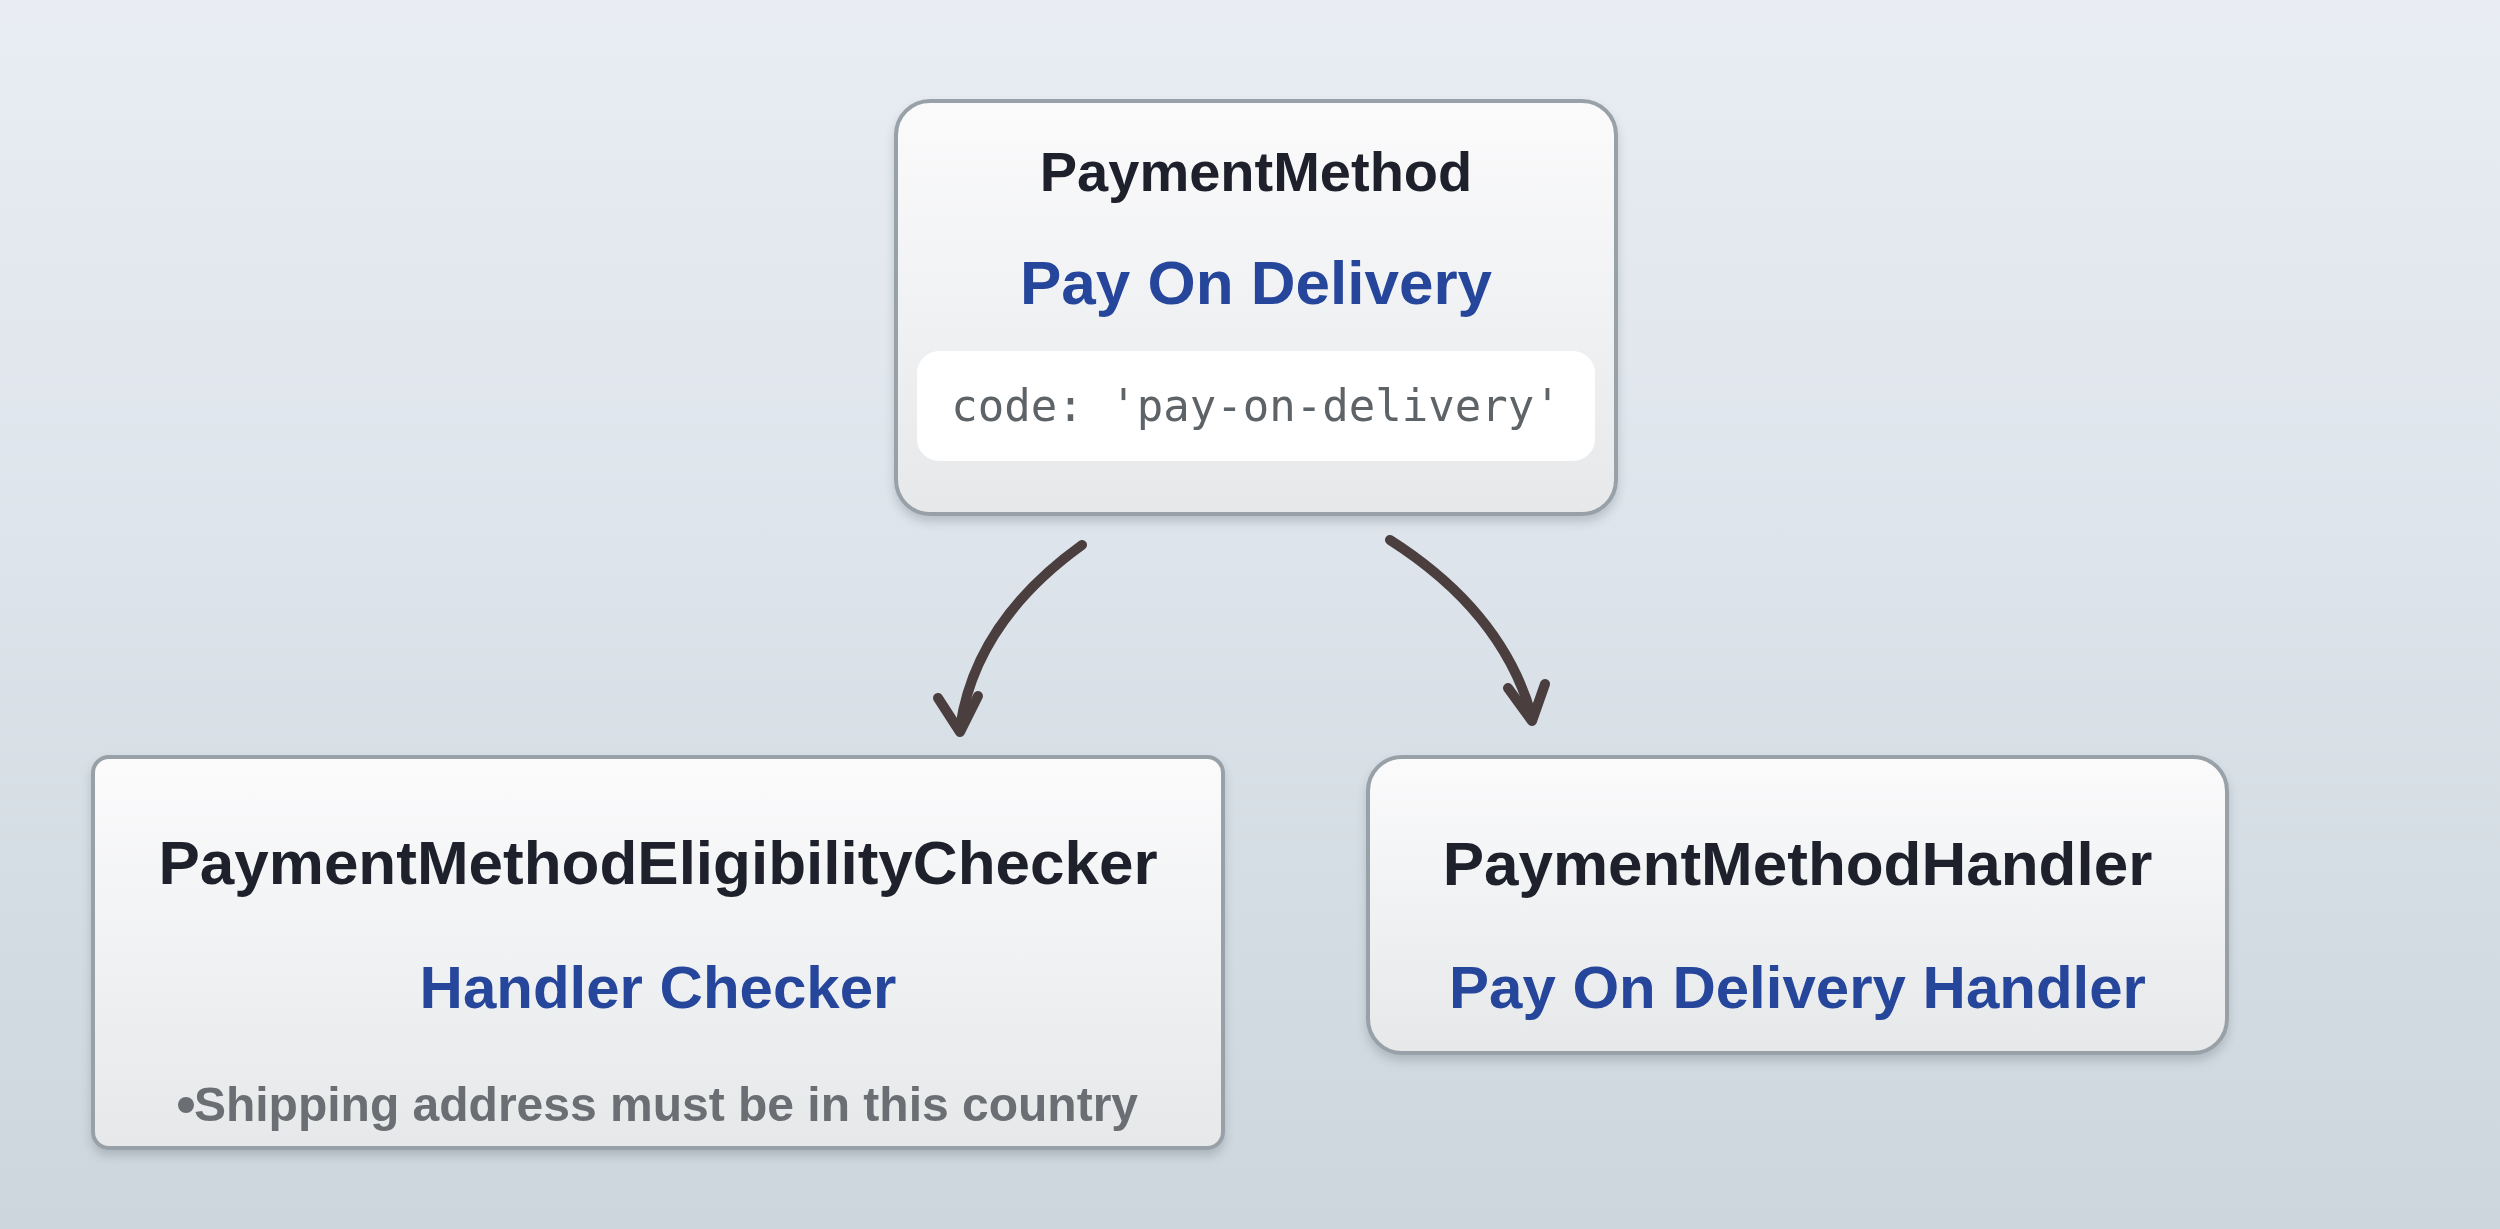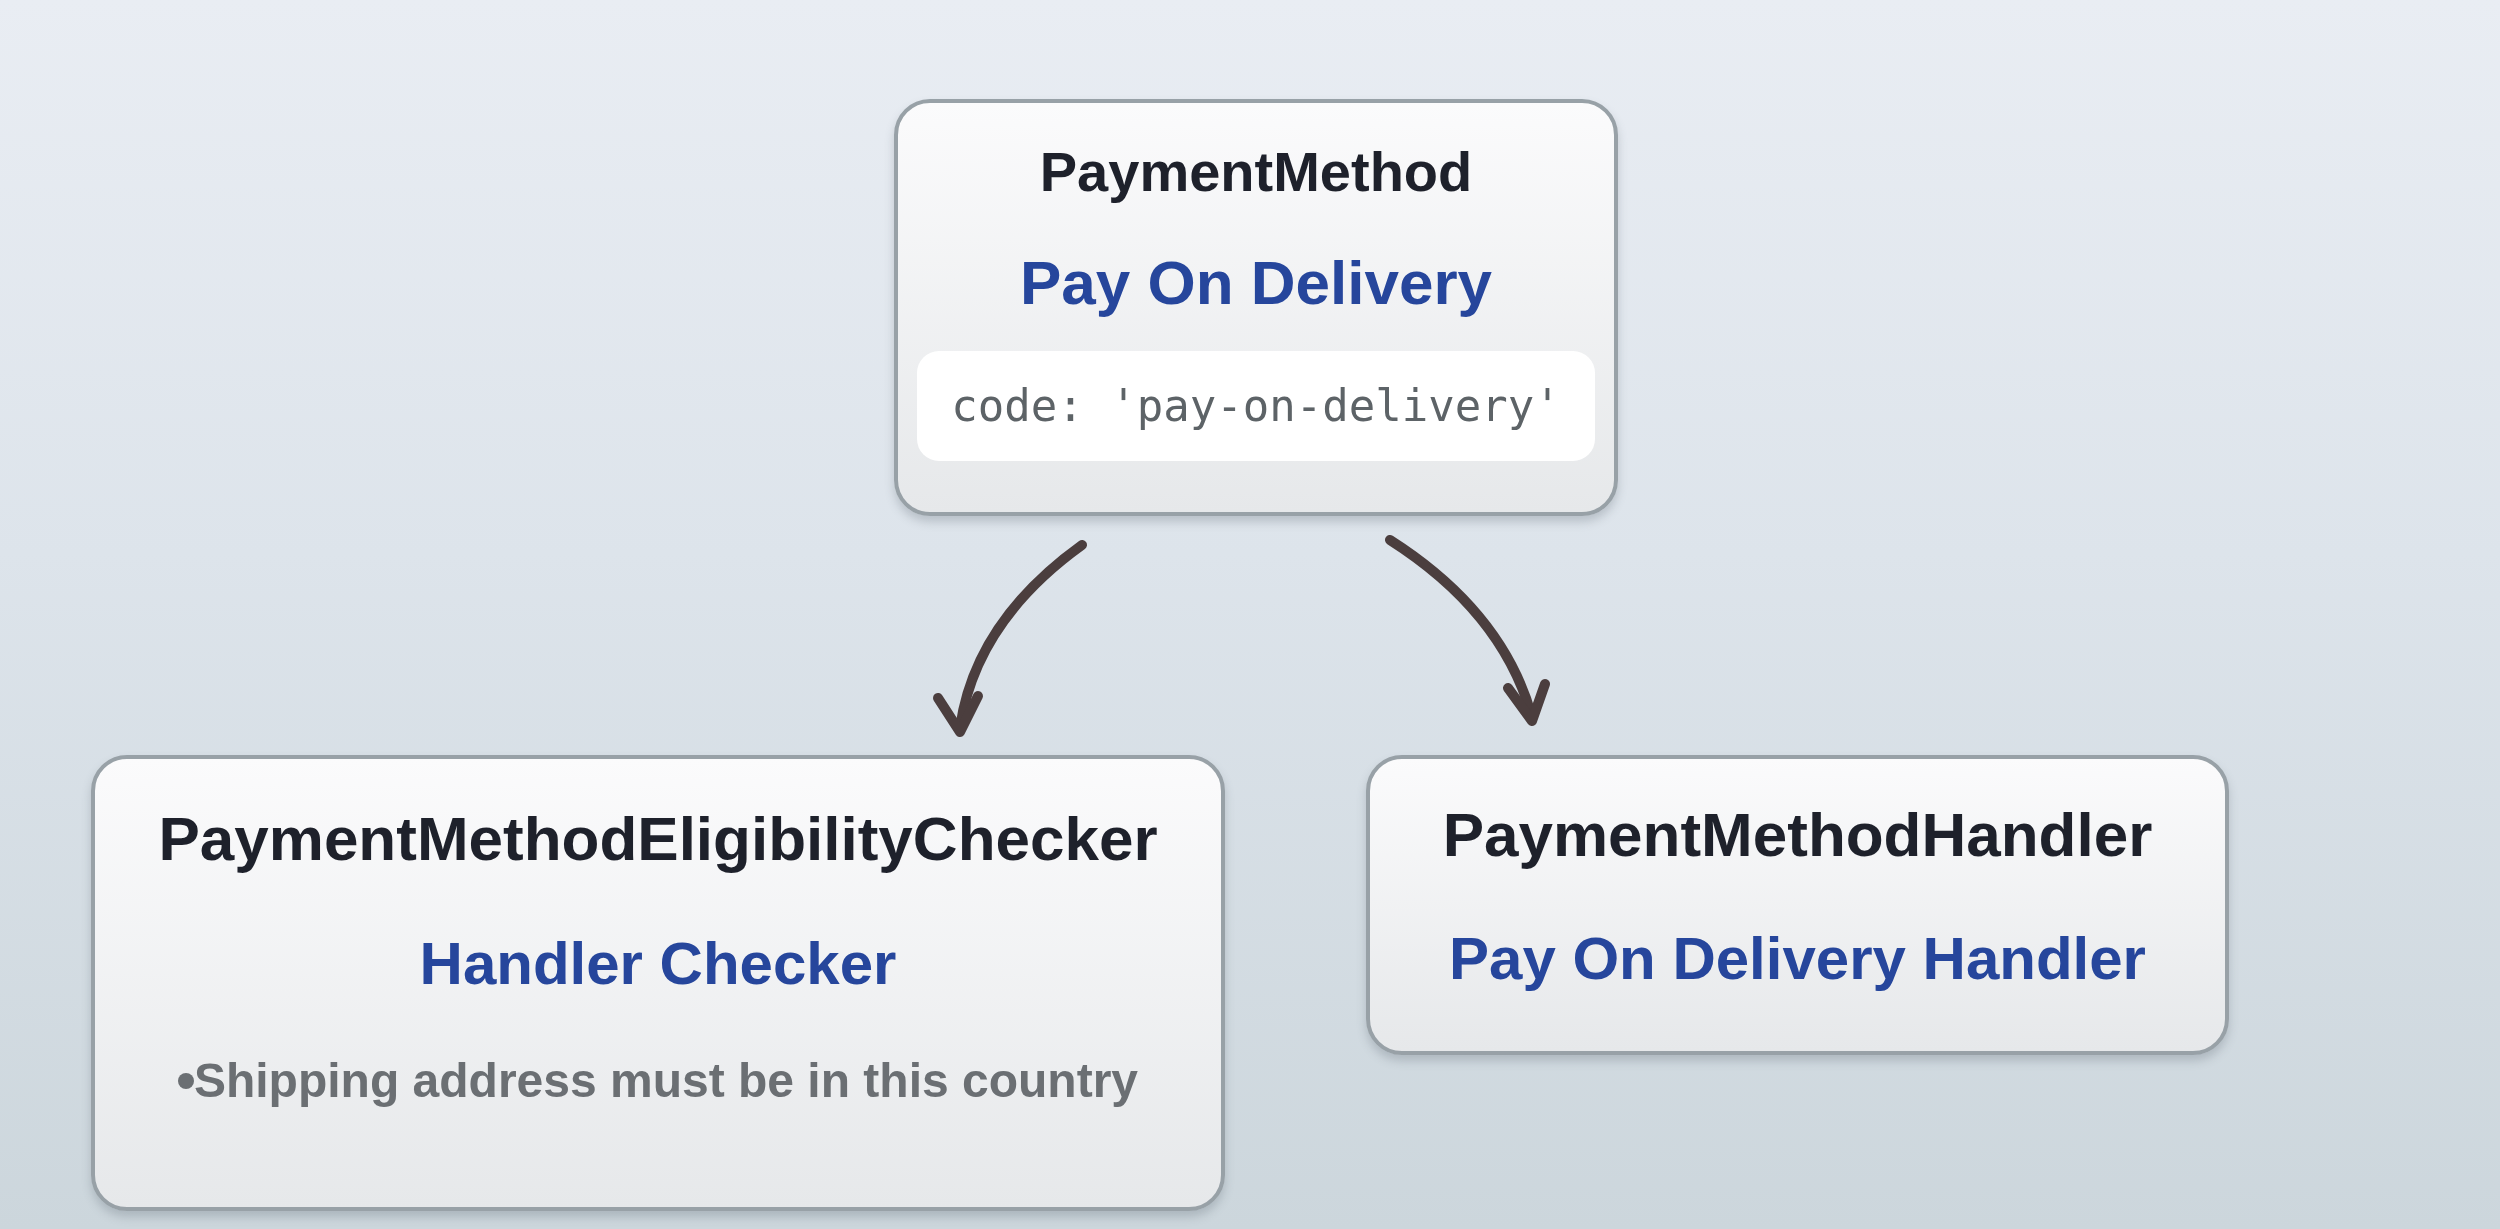--- a/index.html
+++ b/index.html
@@ -23,22 +23,22 @@
   .node{
     position:absolute;
     background:linear-gradient(180deg, var(--box-bg-top) 0%, var(--box-bg-bottom) 100%);
     border:4px solid var(--box-border);
     border-radius:36px;
     box-shadow:0 6px 10px rgba(90,100,110,0.28);
     display:flex; flex-direction:column; align-items:center;
     text-align:center;
   }
   .node-top  {left:894px;  top:99px;  width:724px;  height:417px; padding-top:38px;}
-  .node-left {left:91px;   top:755px; width:1134px; height:456px; padding-top:44px;}
-  .node-right{left:1366px; top:755px; width:863px; height:300px; padding-top:40px;}
+  .node-left {left:91px;   top:755px; width:1134px; height:395px; padding-top:68px;border-radius:18px;}
+  .node-right{left:1366px; top:755px; width:863px; height:300px; padding-top:40px;justify-content:center;}
 
   .node-title{font-weight:bold; color:var(--title-color); white-space:nowrap;}
   .node-top  .node-title{font-size:56px; line-height:1.1;}
   .node-left .node-title,
   .node-right .node-title{font-size:62px; line-height:1.15;}
 
   .node-subtitle{font-weight:bold; color:var(--accent-blue); white-space:nowrap;}
   .node-top  .node-subtitle{font-size:62px; line-height:1.1; margin-top:46px;}
   .node-left .node-subtitle{font-size:60px; line-height:1.15; margin-top:55px;}
   .node-right .node-subtitle{font-size:60px; line-height:1.15; margin-top:54px;}

